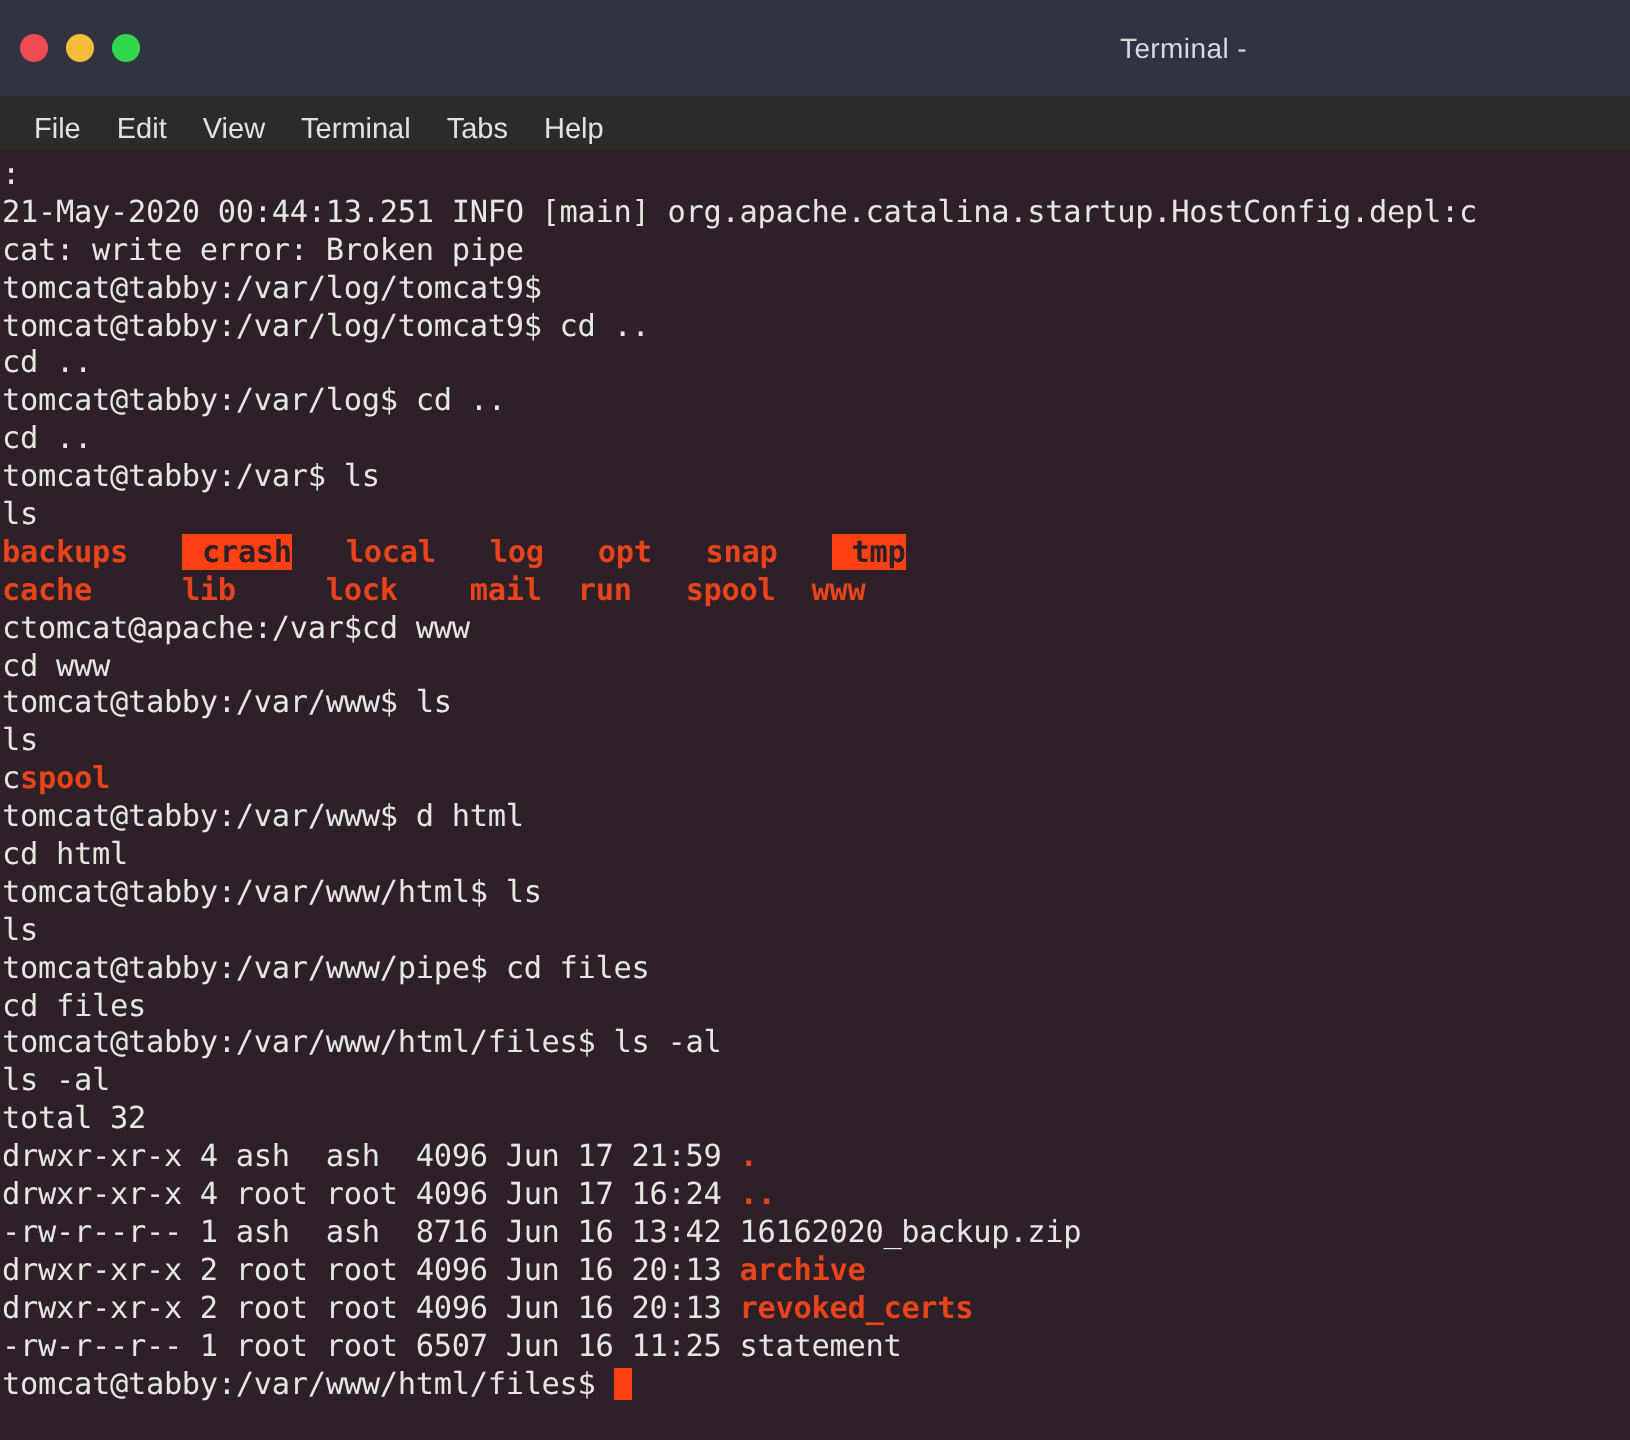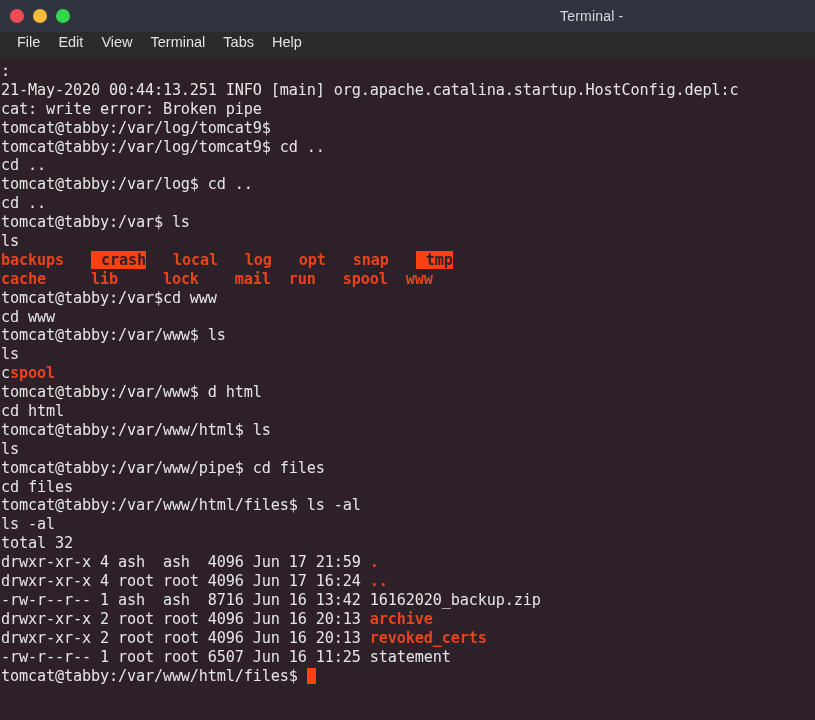--- a/index.html
+++ b/index.html
@@ -10,21 +10,21 @@
   }
   body {
     width: 815px;
     height: 720px;
     overflow: hidden;
     font-family: "DejaVu Sans Mono", monospace;
   }
 
   
   .titlebar {
-    height: 32px;
+    height: 48px;
     background: #303440;
     display: flex;
     align-items: center;
     position: relative;
     box-sizing: border-box;
   }
   .window-controls {
     display: flex;
     align-items: center;
     gap: 9px;
@@ -52,21 +52,21 @@
     padding-left: 560px;
     box-sizing: border-box;
     text-align: left;
   }
 
   
   .menubar {
     height: 27px;
     background: #2b2b2b;
     display: flex;
-    align-items: flex-start;
+    align-items: flex-end;
     padding-left: 8px;
     box-sizing: border-box;
   }
   .menu-item {
     color: #e2e2e2;
     font-family: "Liberation Sans", sans-serif;
     font-size: 14.5px;
     padding: 2px 9px;
     cursor: default;
     white-space: nowrap;
@@ -133,21 +133,21 @@
     <div class="term-line"><span class="tok c-white">cat: write error: Broken pipe</span></div>
     <div class="term-line"><span class="tok c-white">tomcat@tabby:/var/log/tomcat9$</span></div>
     <div class="term-line"><span class="tok c-white">tomcat@tabby:/var/log/tomcat9$ cd ..</span></div>
     <div class="term-line"><span class="tok c-white">cd ..</span></div>
     <div class="term-line"><span class="tok c-white">tomcat@tabby:/var/log$ cd ..</span></div>
     <div class="term-line"><span class="tok c-white">cd ..</span></div>
     <div class="term-line"><span class="tok c-white">tomcat@tabby:/var$ ls</span></div>
     <div class="term-line"><span class="tok c-white">ls</span></div>
     <div class="term-line"><span class="tok c-orange">backups</span><span class="tok c-white">   </span><span class="tok c-hl">crash</span><span class="tok c-white">   </span><span class="tok c-orange">local</span><span class="tok c-white">   </span><span class="tok c-orange">log</span><span class="tok c-white">   </span><span class="tok c-orange">opt</span><span class="tok c-white">   </span><span class="tok c-orange">snap</span><span class="tok c-white">   </span><span class="tok c-hl">tmp</span></div>
     <div class="term-line"><span class="tok c-orange">cache</span><span class="tok c-white">     </span><span class="tok c-orange">lib</span><span class="tok c-white">     </span><span class="tok c-orange">lock</span><span class="tok c-white">    </span><span class="tok c-orange">mail</span><span class="tok c-white">  </span><span class="tok c-orange">run</span><span class="tok c-white">   </span><span class="tok c-orange">spool</span><span class="tok c-white">  </span><span class="tok c-orange">www</span></div>
-    <div class="term-line"><span class="tok c-white">tomcat@tabby:/var$cd www</span></div>
+    <div class="term-line"><span class="tok c-white">ctomcat@apache:/var$cd www</span></div>
     <div class="term-line"><span class="tok c-white">cd www</span></div>
     <div class="term-line"><span class="tok c-white">tomcat@tabby:/var/www$ ls</span></div>
     <div class="term-line"><span class="tok c-white">ls</span></div>
     <div class="term-line"><span class="tok c-white">c</span><span class="tok c-orange">spool</span></div>
     <div class="term-line"><span class="tok c-white">tomcat@tabby:/var/www$ d html</span></div>
     <div class="term-line"><span class="tok c-white">cd html</span></div>
     <div class="term-line"><span class="tok c-white">tomcat@tabby:/var/www/html$ ls</span></div>
     <div class="term-line"><span class="tok c-white">ls</span></div>
     <div class="term-line"><span class="tok c-white">tomcat@tabby:/var/www/pipe$ cd files</span></div>
     <div class="term-line"><span class="tok c-white">cd files</span></div>

